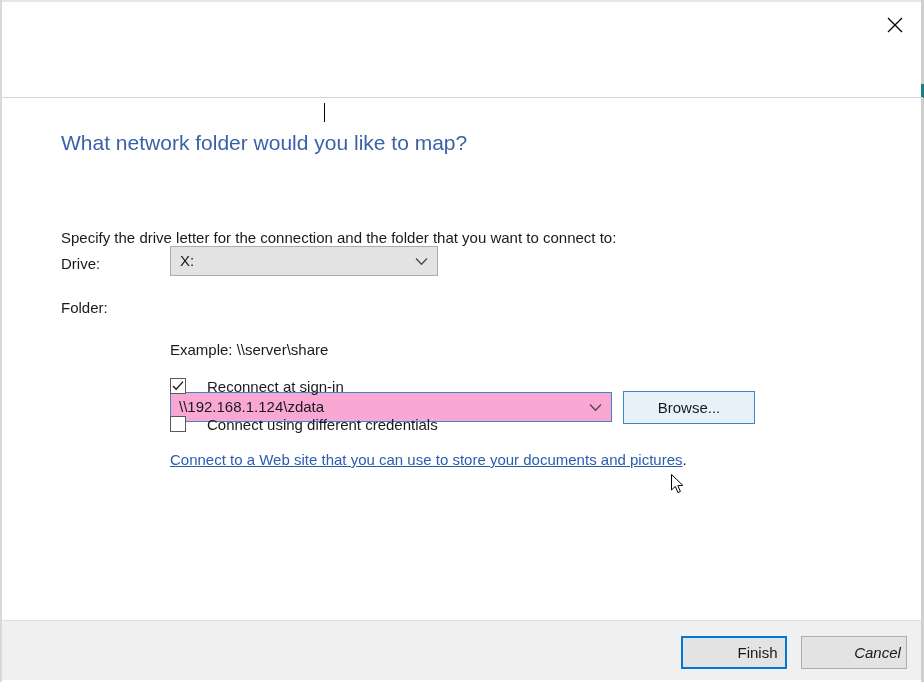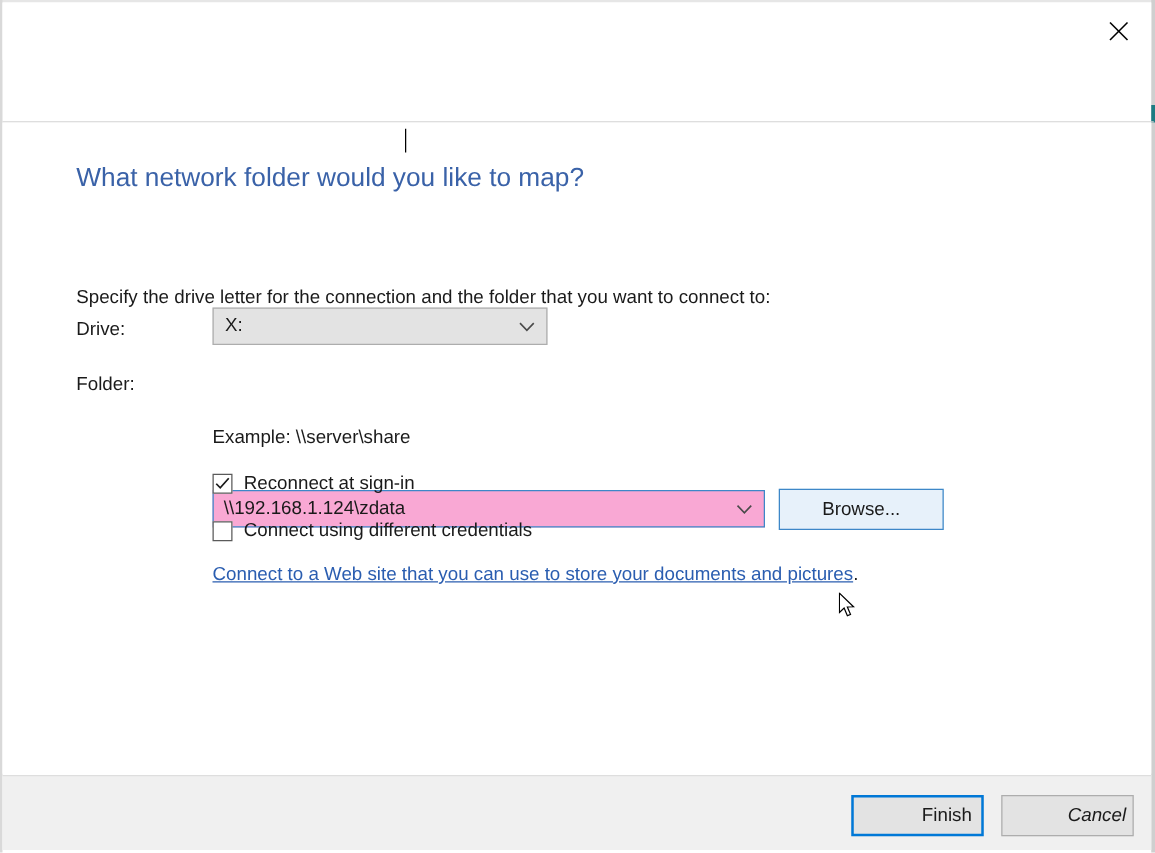--- a/index.html
+++ b/index.html
@@ -232,22 +232,23 @@
     top: 243px;
     font-size: 15px;
     color: #1a1a1a;
     white-space: nowrap;
   }
 
   .check-row {
     position: absolute;
     left: 168px;
     display: flex;
-    align-items: flex-end;
-    cursor: default;
+    align-items: flex-start;
+    cursor: default;
+    gap: 12px;
   }
   #reconnect-row { top: 280px; }
   #credentials-row { top: 318px; }
 
   .checkbox {
     width: 16px;
     height: 16px;
     border: 1px solid #5a5a5a;
     background: #ffffff;
     box-sizing: border-box;

